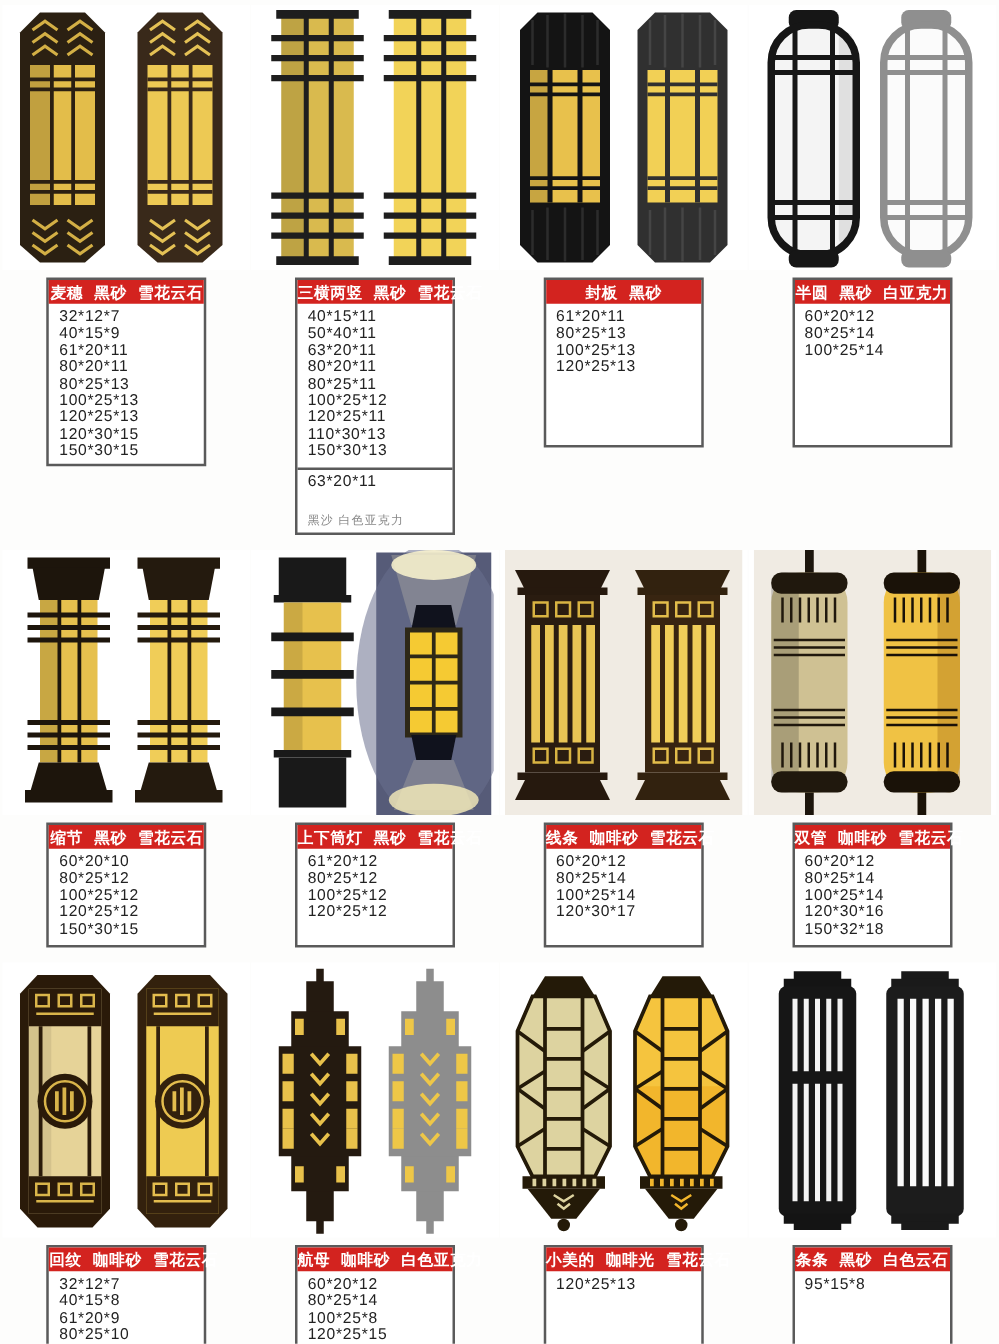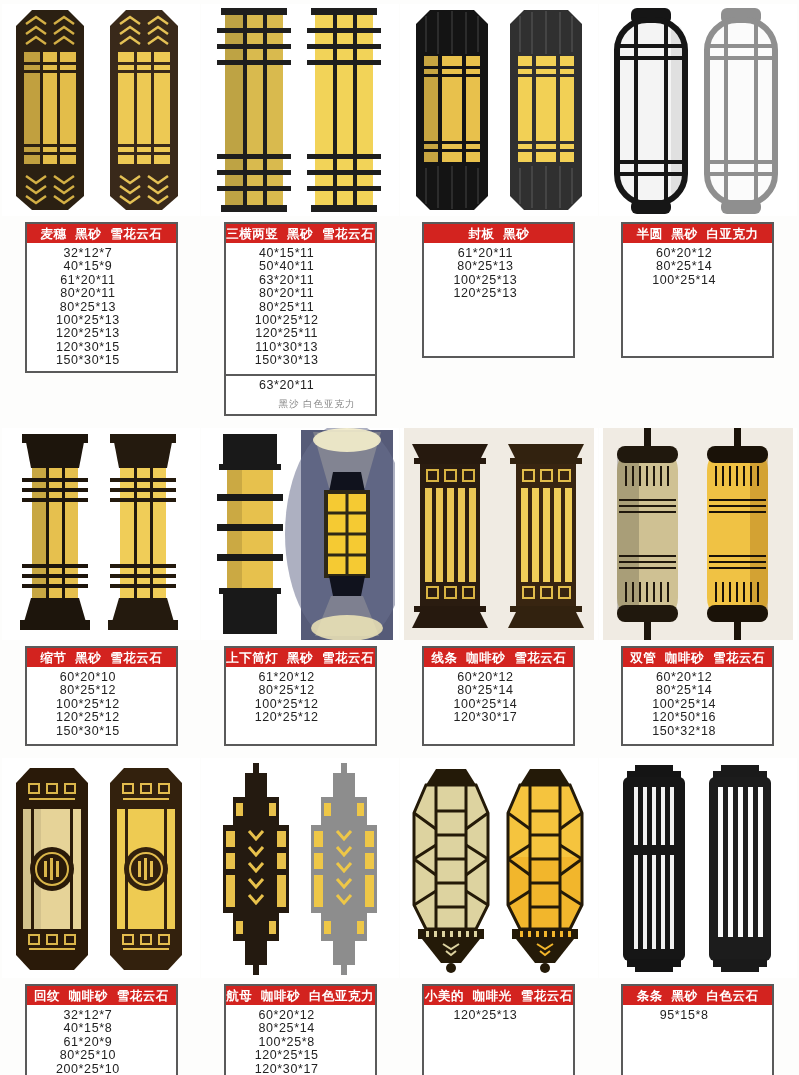--- a/index.html
+++ b/index.html
@@ -3,30 +3,30 @@
 <meta charset="utf-8">
 <style>
   html,body{margin:0;padding:0}
   body{width:799px;height:1075px;background:#fdfdfc;font-family:"Liberation Sans",sans-serif;overflow:hidden}
   .page{box-sizing:border-box;padding:4px 2px 0}
   .row{display:grid;grid-template-columns:repeat(4,1fr);margin-bottom:12px}
   .cell{display:flex;flex-direction:column;align-items:center}
   .photo{height:212px;width:198px;display:flex;align-items:center;justify-content:center;background:#fff}
   .row3 .photo{height:220px}
   .photo svg{width:190px;height:100%}
-  .label-box{width:153px;border:2px solid #5a5a5a;background:#fff;margin-top:6px;box-sizing:border-box}
+  .label-box{width:128px;border:2px solid #5a5a5a;background:#fff;margin-top:6px;box-sizing:border-box}
   .row1 .label-box{min-height:136px}
   .row2 .label-box{min-height:100px}
   .row3 .label-box{min-height:97px}
   .banner{background:#d3231f;color:#fff;font-weight:bold;font-size:12.5px;line-height:14px;text-align:center;padding:3px 0 2px;word-spacing:5px;letter-spacing:.5px;white-space:nowrap}
   .sizes{padding:4px 0 3px 8px}
-  .size-spec{width:106px;text-align:center;font-size:12.5px;line-height:13.4px;color:#222;letter-spacing:.6px}
+  .size-spec{width:106px;font-size:12.5px;line-height:13.4px;color:#222;letter-spacing:.6px}
   .divider{border-top:2px solid #5a5a5a;margin-top:3px}
   .extra{padding:3px 0 3px 8px}
-  .extra-note{font-size:9.5px;color:#888;width:122px;text-align:right;letter-spacing:1px;margin-top:6px}
+  .extra-note{font-size:9.5px;color:#888;width:122px;text-align:left;letter-spacing:1px;margin-top:18px}
 </style>
 </head>
 <body>
 
 <div class="page">
 
   <div class="row row1">
 
     <div class="cell">
       <div class="photo">
@@ -418,21 +418,21 @@
             </g>
           </g>
         </svg>
       </div>
       <div class="label-box">
         <div class="banner">双管 咖啡砂 雪花云石</div>
         <div class="sizes">
             <div class="size-spec">60*20*12</div>
             <div class="size-spec">80*25*14</div>
             <div class="size-spec">100*25*14</div>
-            <div class="size-spec">120*50*16</div>
+            <div class="size-spec">120*30*16</div>
             <div class="size-spec">150*32*18</div>
           </div>
       </div>
     </div>
   </div>
 
   <div class="row row3">
 
     <div class="cell">
       <div class="photo">

